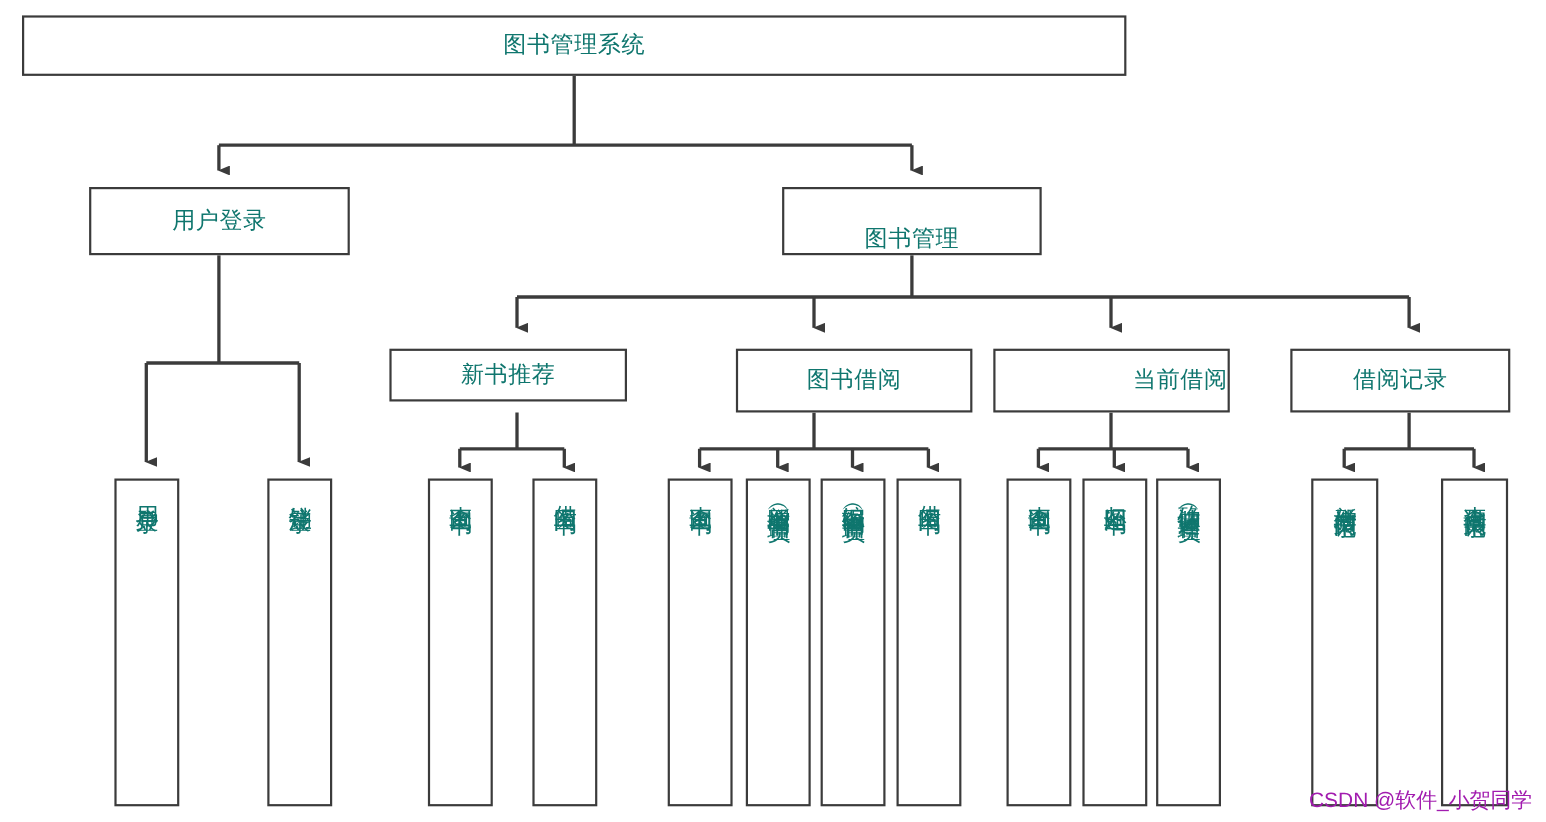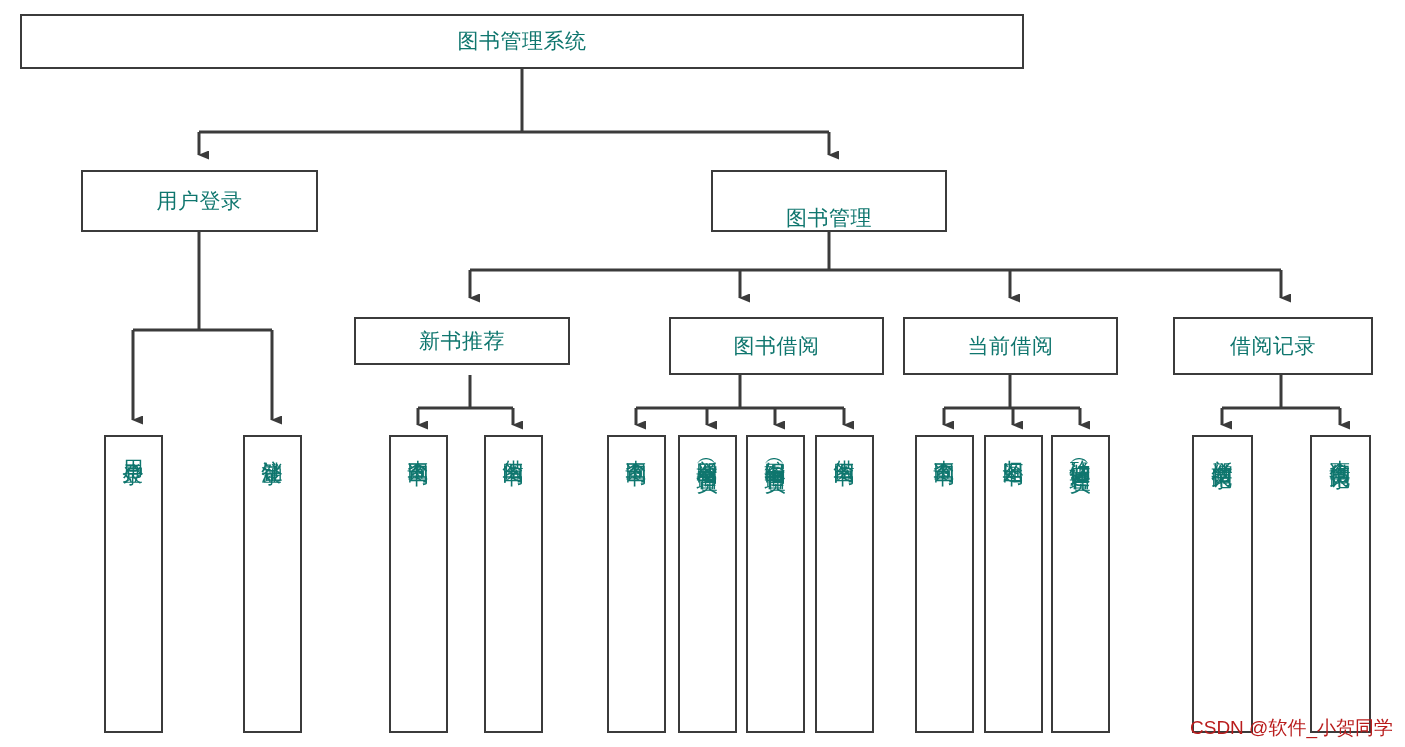--- a/index.html
+++ b/index.html
@@ -53,21 +53,21 @@
   .node-box.vertical .node-label {
     writing-mode: vertical-rl;
     text-orientation: upright;
     font-size: 21px;
     letter-spacing: 2px;
     line-height: 1;
     white-space: nowrap;
   }
   .watermark {
     position: absolute;
-    color: #b91c1c;
+    color: #a21caf;
     font-size: 19px;
     font-family: "Liberation Sans", "DejaVu Sans", sans-serif;
     white-space: nowrap;
     pointer-events: none;
   }
 </style>
 </head>
 <body>
 
 <div id="diagram-root">
@@ -132,21 +132,21 @@
   <div class="node-box" style="left:711px; top:170px; width:236px; height:62px;align-items:flex-end;">
     <span class="node-label">图书管理</span>
   </div>
 
   <div class="node-box" style="left:354px; top:317px; width:216px; height:48px;">
     <span class="node-label">新书推荐</span>
   </div>
   <div class="node-box" style="left:633px; top:317px; width:215px; height:58px;margin-left:36px;">
     <span class="node-label">图书借阅</span>
   </div>
-  <div class="node-box" style="left:903px; top:317px; width:215px; height:58px;">
+  <div class="node-box" style="left:903px; top:317px; width:215px; height:58px;justify-content:flex-end;">
     <span class="node-label">当前借阅</span>
   </div>
   <div class="node-box" style="left:1173px; top:317px; width:200px; height:58px;">
     <span class="node-label">借阅记录</span>
   </div>
 
   <div class="node-box vertical" style="left:104px; top:435px; width:59px; height:298px;">
     <span class="node-label">用户登录</span>
   </div>
   <div class="node-box vertical" style="left:243px; top:435px; width:59px; height:298px;">

